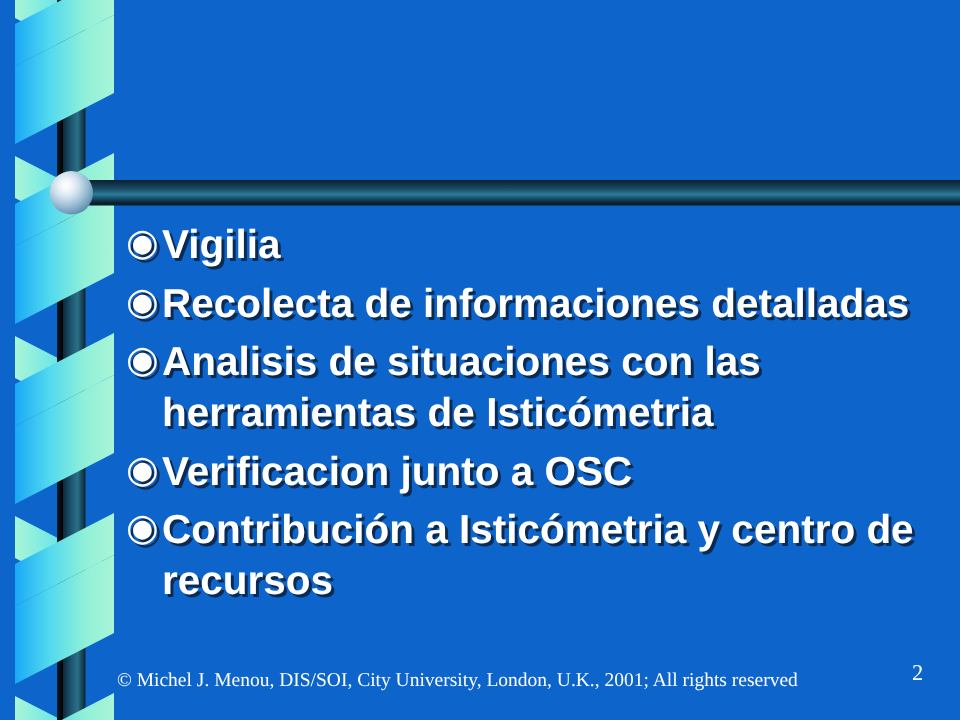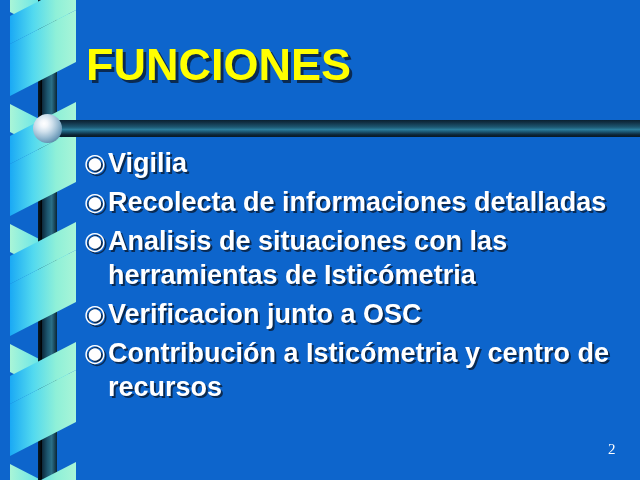--- a/index.html
+++ b/index.html
@@ -188,21 +188,20 @@
       </g>
 
       <rect x="0" y="0" width="10" height="480" fill="#0d65cc"></rect>
       <rect x="76" y="0" width="8" height="480" fill="#0d65cc"></rect>
     </svg>
   </div>
 
   <div id="divider"></div>
   <div id="divider-bead"></div>
 
-  <div id="title">FUNCIONES</div>
 
   <div id="body-list">
 
     <div class="bullet-row">
       <span class="bullet-mark">◉</span>
       <span class="bullet-text">Vigilia</span>
     </div>
 
     <div class="bullet-row">
       <span class="bullet-mark">◉</span>
@@ -219,16 +218,17 @@
       <span class="bullet-text">Verificacion junto a OSC</span>
     </div>
 
     <div class="bullet-row">
       <span class="bullet-mark">◉</span>
       <span class="bullet-text">Contribución a Isticómetria y centro de recursos</span>
     </div>
 
   </div>
 
+  <div id="footer">© Michel J. Menou, DIS/SOI, City University, London, U.K., 2001; All rights reserved</div>
 
   <div id="page-number">2</div>
 
 </div>
 
 </body></html>

